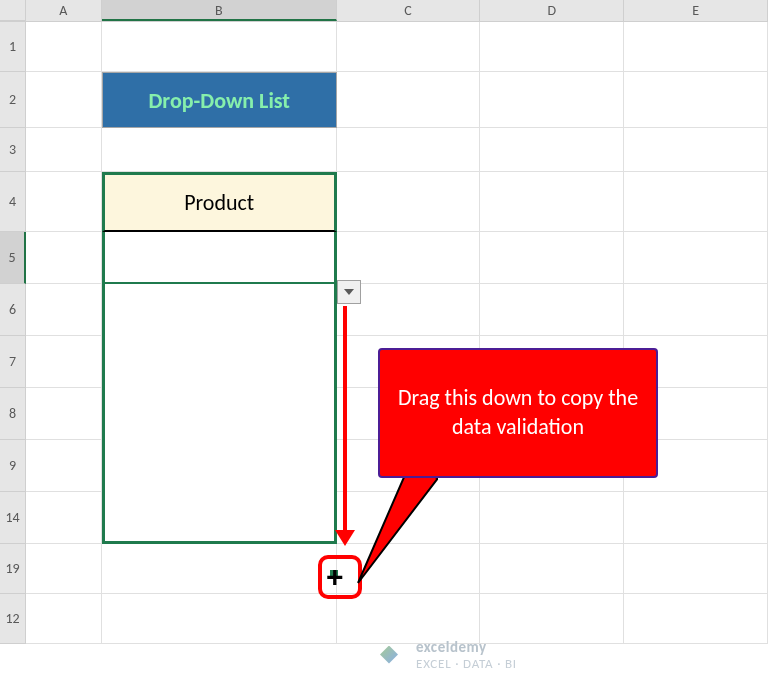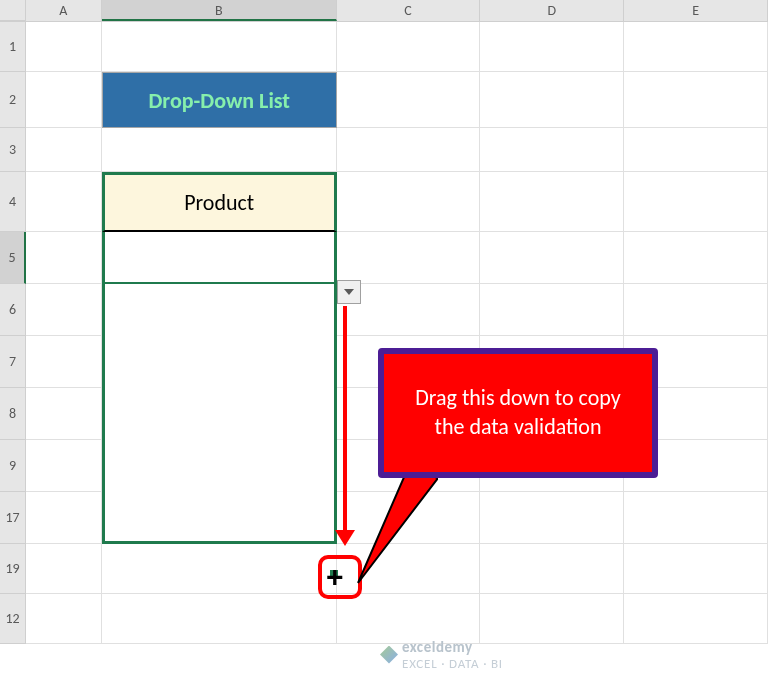--- a/index.html
+++ b/index.html
@@ -187,21 +187,21 @@
   }
 
   
   .callout {
     position:absolute;
     left: 378px;
     top: 348px;
     width: 280px;
     height: 130px;
     background: #ff0000;
-    border: 6px solid #4c1d95;
+    border: 2px solid #4c1d95;
     border-radius: 4px;
     color:#fff;
     font-size: 22px;
     text-align:center;
     display:flex;
     align-items:center;
     justify-content:center;
     padding: 8px 14px;
     line-height:1.3;
   }
@@ -218,21 +218,21 @@
   .watermark {
     position:absolute;
     left: 380px;
     top: 638px;
     font-size: 15px;
     color: #b8c3cc;
     font-weight:600;
     letter-spacing:0.5px;
     display:flex;
     align-items:center;
-    gap:4px;
+    gap:18px;
   }
   .watermark .logo {
     width:18px;height:18px;
     background: linear-gradient(135deg,#6aa84f,#3c78d8);
     clip-path: polygon(50% 0, 100% 50%, 50% 100%, 0 50%);
     opacity:0.6;
   }
   .watermark .sub {
     font-size:13px;
     letter-spacing:0.8px;
@@ -330,21 +330,21 @@
   <div class="row" style="height:52px">
     <div class="rh">9</div>
     <div class="cell cA"></div>
     <div class="cell cB product-body"></div>
     <div class="cell cC"></div>
     <div class="cell cD"></div>
     <div class="cell cE"></div>
   </div>
 
   <div class="row" style="height:52px">
-    <div class="rh">17</div>
+    <div class="rh">14</div>
     <div class="cell cA"></div>
     <div class="cell cB product-body-last"></div>
     <div class="cell cC"></div>
     <div class="cell cD"></div>
     <div class="cell cE"></div>
   </div>
 
   <div class="row" style="height:50px">
     <div class="rh">19</div>
     <div class="cell cA"></div>

